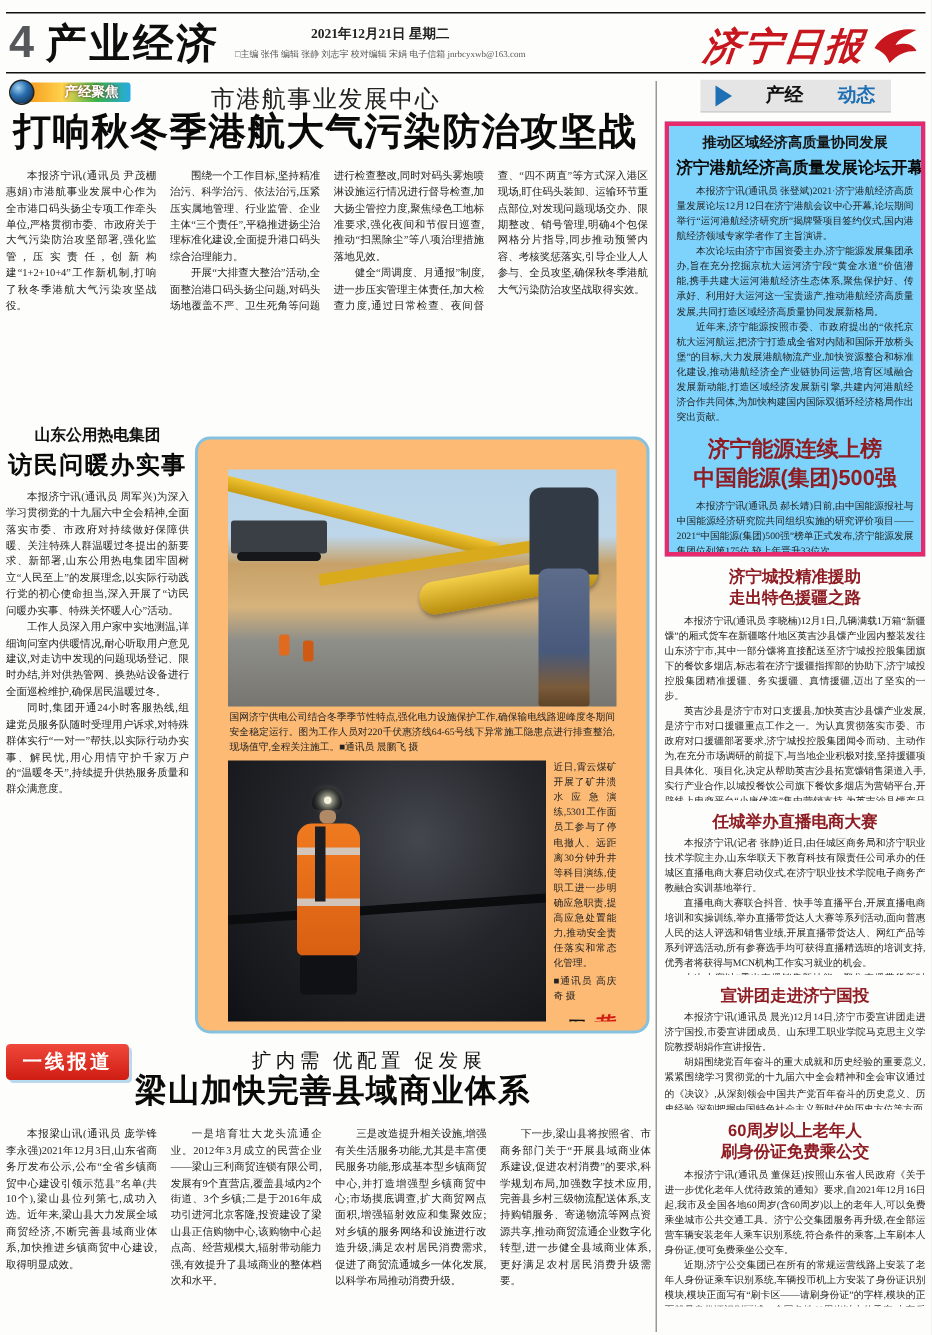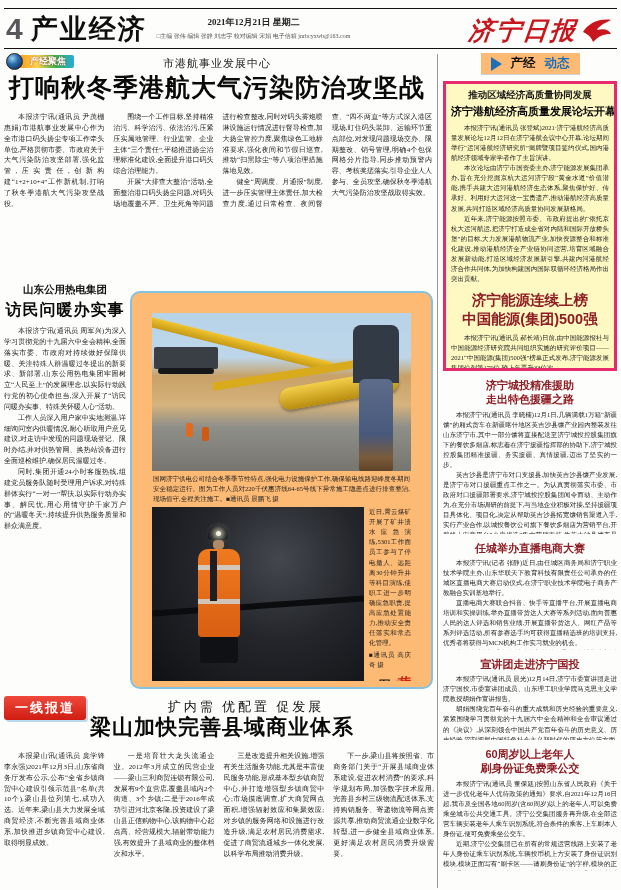--- a/index.html
+++ b/index.html
@@ -19,23 +19,23 @@
   .section-title { float:left; margin-left:8px; font-family:"Liberation Sans",sans-serif; font-size:27px; font-weight:bold; letter-spacing:2px; color:#0e0e0e; line-height:34px; }
   .dateblock { float:left; margin-left:10px; padding-top:4px; }
   .dateline { font-size:9px; font-weight:bold; color:#222;text-align:center; }
   .staffline { font-size:6px; color:#555; margin-top:3px; }
   .masthead { position:absolute; right:38px; top:2px; font-size:25px; font-weight:bold; font-style:italic; color:#c8161e; letter-spacing:2px; transform:skewX(-6deg); }
   .brandlogo { position:absolute; right:2px; top:2px; width:32px; height:32px; }
 
   
   .badge-left { position:absolute; left:6px; top:53px; display:flex; align-items:center; }
   .lens { width:17px; height:17px; border-radius:50%; background:radial-gradient(circle at 35% 30%, #9fd1f2 0%, #2a6fb0 40%, #0b1c33 100%); border:1px solid #222; z-index:2; }
-  .badge-pill { margin-left:-4px; height:13px; line-height:13px; padding:0 8px 0 11px; background:linear-gradient(90deg,#f59b1e,#ffd34d,#39b54a,#27aae1); color:#fff; font-family:"Liberation Sans",sans-serif; font-size:9px; font-weight:bold; border-radius:2px; text-shadow:0 0 2px rgba(120,0,0,.8); }
-
-  .main-kicker { position:absolute; left:0; top:56px; width:434px; text-align:center; font-size:11px; color:#222; letter-spacing:1px; }
+  .badge-pill { margin-left:-4px; height:13px; line-height:13px; padding:0 8px 0 24px; background:linear-gradient(90deg,#f59b1e,#ffd34d,#39b54a,#27aae1); color:#fff; font-family:"Liberation Sans",sans-serif; font-size:9px; font-weight:bold; border-radius:2px; text-shadow:0 0 2px rgba(120,0,0,.8); }
+
+  .main-kicker { position:absolute; left:0; top:56px; width:434px; text-align:center; font-size:16px; color:#222; letter-spacing:1px; }
   .main-headline { position:absolute; left:0; top:71px; width:434px; text-align:center; font-family:"Liberation Sans",sans-serif; font-size:25px; font-weight:bold; color:#0a0a0a; letter-spacing:1px; }
   .main-body { position:absolute; left:4px; top:112px; width:428px; height:166px; column-count:4; column-gap:9px; overflow:hidden; }
   p { font-size:7px; line-height:1.55; text-align:justify; text-indent:2em; color:#232323; }
 
   .heating { position:absolute; left:4px; top:283px; width:122px; height:406px; overflow:hidden; }
   .heating-kicker { text-align:center; font-family:"Liberation Sans",sans-serif; font-size:10.5px; font-weight:bold; color:#111; }
   .heating-headline { text-align:center; font-family:"Liberation Sans",sans-serif; font-size:16px; font-weight:bold; color:#0a0a0a; margin:3px 0 5px; letter-spacing:1px; }
 
   
   .photo-block { position:absolute; left:130px; top:291px; width:303px; height:398px; border:2px solid #85c2e0; border-radius:10px; padding:20px; background:#fdba74; }
@@ -73,26 +73,26 @@
   
   .line-label { position:absolute; left:4px; top:696px; width:82px; height:24px; border-radius:3px; background:linear-gradient(180deg,#f0483c,#cf1d12); color:#fff; font-family:"Liberation Sans",sans-serif; font-size:13px; font-weight:bold; text-align:center; line-height:24px; letter-spacing:2px; box-shadow:2px 2px 0 #b9d9ee; }
   .bottom-kicker { position:absolute; left:60px; top:698px; width:372px; text-align:center; font-size:13px; letter-spacing:3px; color:#111; }
   .bottom-headline { position:absolute; left:10px; top:713px; width:424px; text-align:center; font-family:"Liberation Sans",sans-serif; font-size:21px; font-weight:bold; color:#0a0a0a; letter-spacing:1px; }
   .bottom-body { position:absolute; left:4px; top:751px; width:430px; height:137px; column-count:4; column-gap:9px; overflow:hidden; }
 
   .divider-v { position:absolute; left:437px; top:54px; width:1px; height:834px; background:#999; }
 
   
   .right-col { position:absolute; left:443px; top:53px; width:174px; height:835px; overflow:hidden; }
-  .badge-right { display:flex; align-items:center; gap:9px; background:#fdba74; border-bottom:1px solid #cfcfcf; padding:2px 10px; width:fit-content; margin:0 auto 6px; }
+  .badge-right { display:flex; align-items:center; gap:23px; background:#e5e5e5; border-bottom:1px solid #cfcfcf; padding:2px 10px; width:fit-content; margin:0 auto 6px; }
   .arrow-right { width:0; height:0; border-left:11px solid #1f6fb5; border-top:7px solid transparent; border-bottom:7px solid transparent; }
   .badge-right span { font-family:"Liberation Sans",sans-serif; font-size:12.5px; font-weight:bold; }
   .br-black { color:#111; } .br-blue { color:#1f6fb5; }
 
-  .redbox { border:3px solid #e72a6b; padding:5px 5px 4px; height:290px; overflow:hidden; background:#fef9c3; }
+  .redbox { border:3px solid #e72a6b; padding:5px 5px 4px; height:290px; overflow:hidden; background:#7dd3fc; }
   .forum-kicker { text-align:center; font-family:"Liberation Sans",sans-serif; font-size:9.5px; font-weight:bold; color:#151515; }
   .forum-headline { text-align:center; font-family:"Liberation Sans",sans-serif; font-size:11px; font-weight:bold; color:#0a0a0a; white-space:nowrap; margin:2px 0 4px; }
   .redbox p, .rsec p { font-size:6.5px; line-height:1.55; }
   .energy-headline { text-align:center; font-family:"Liberation Sans",sans-serif; font-size:14.5px; font-weight:bold; color:#8f1d24; line-height:1.3; margin:7px 0 4px; }
   .rsec { margin-top:7px; }
   .sec-headline { text-align:center; font-family:"Liberation Sans",sans-serif; font-size:11px; font-weight:bold; color:#8f1d24; line-height:1.3; margin-bottom:3px; }
   .h-chengtou .body { height:124px; overflow:hidden; }
   .h-xuanjiang .body { height:66px; overflow:hidden; }
   .h-rencheng .body { height:92px; overflow:hidden; }
   .h-seniors .body { height:92px; overflow:hidden; }

